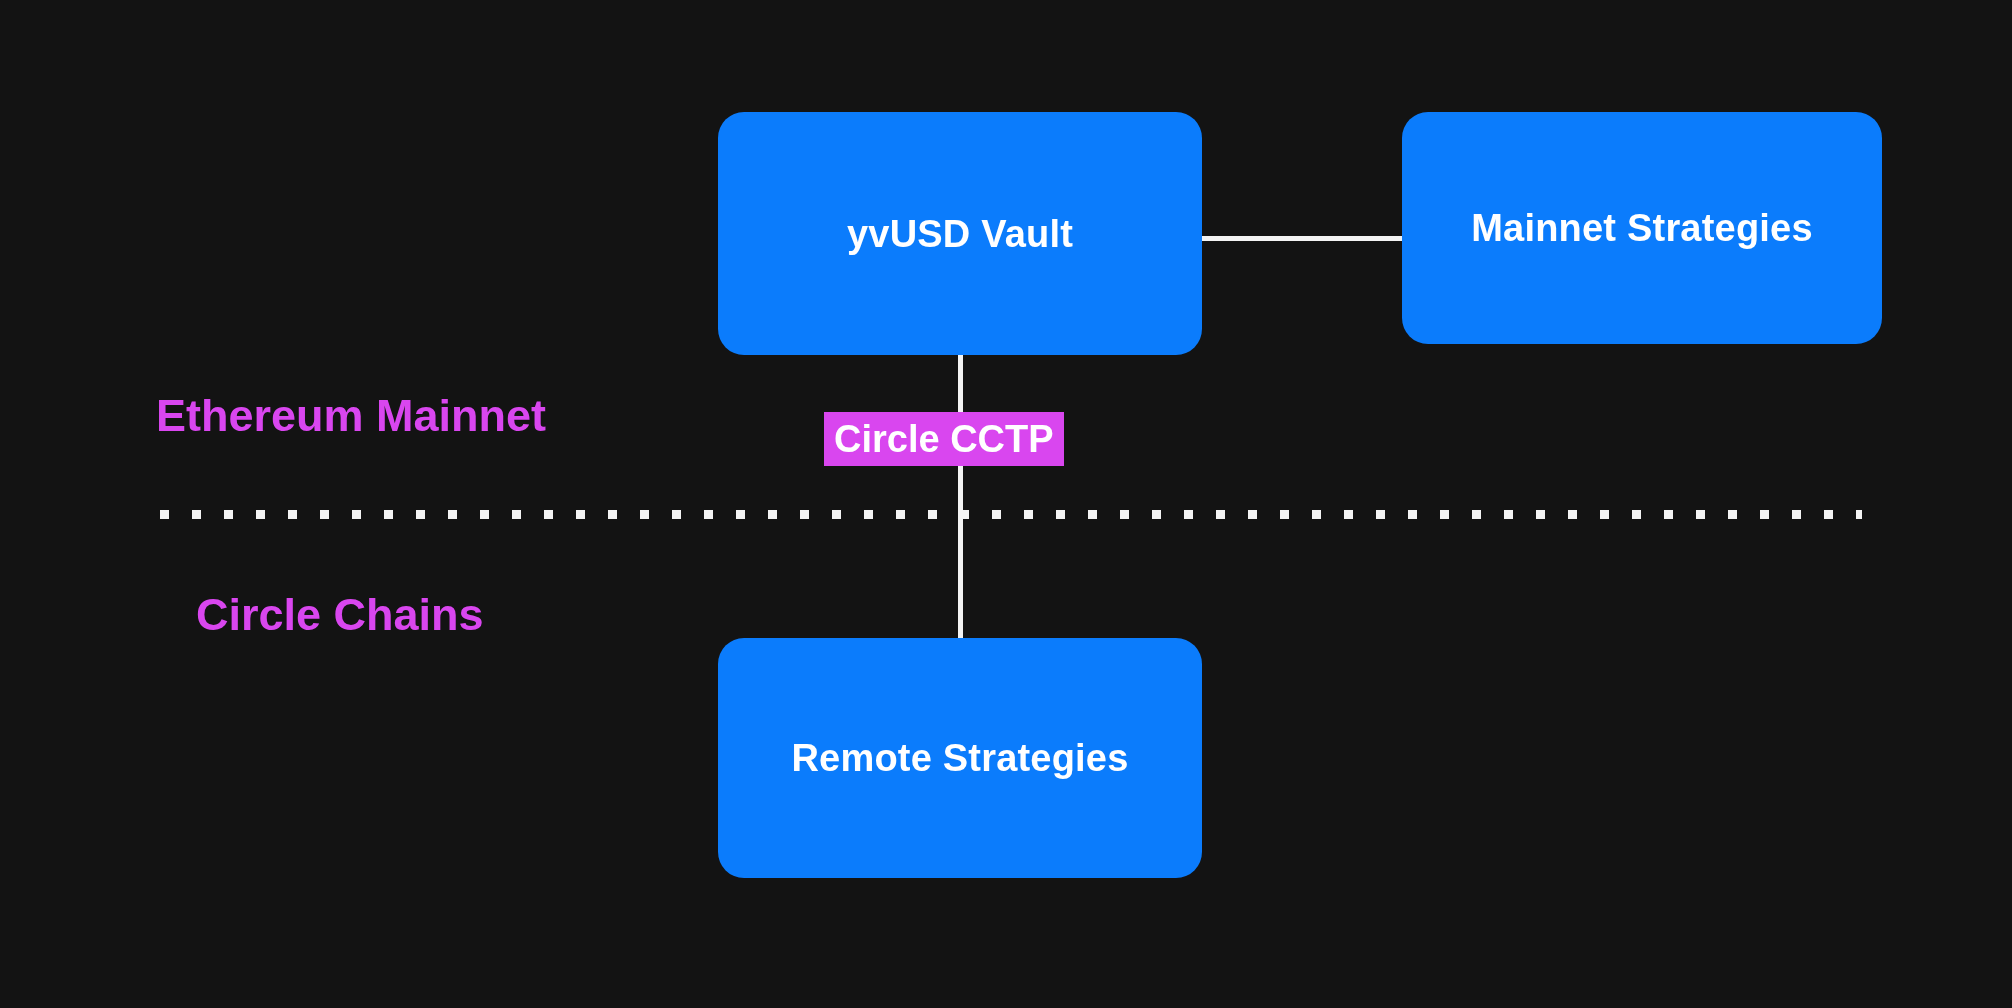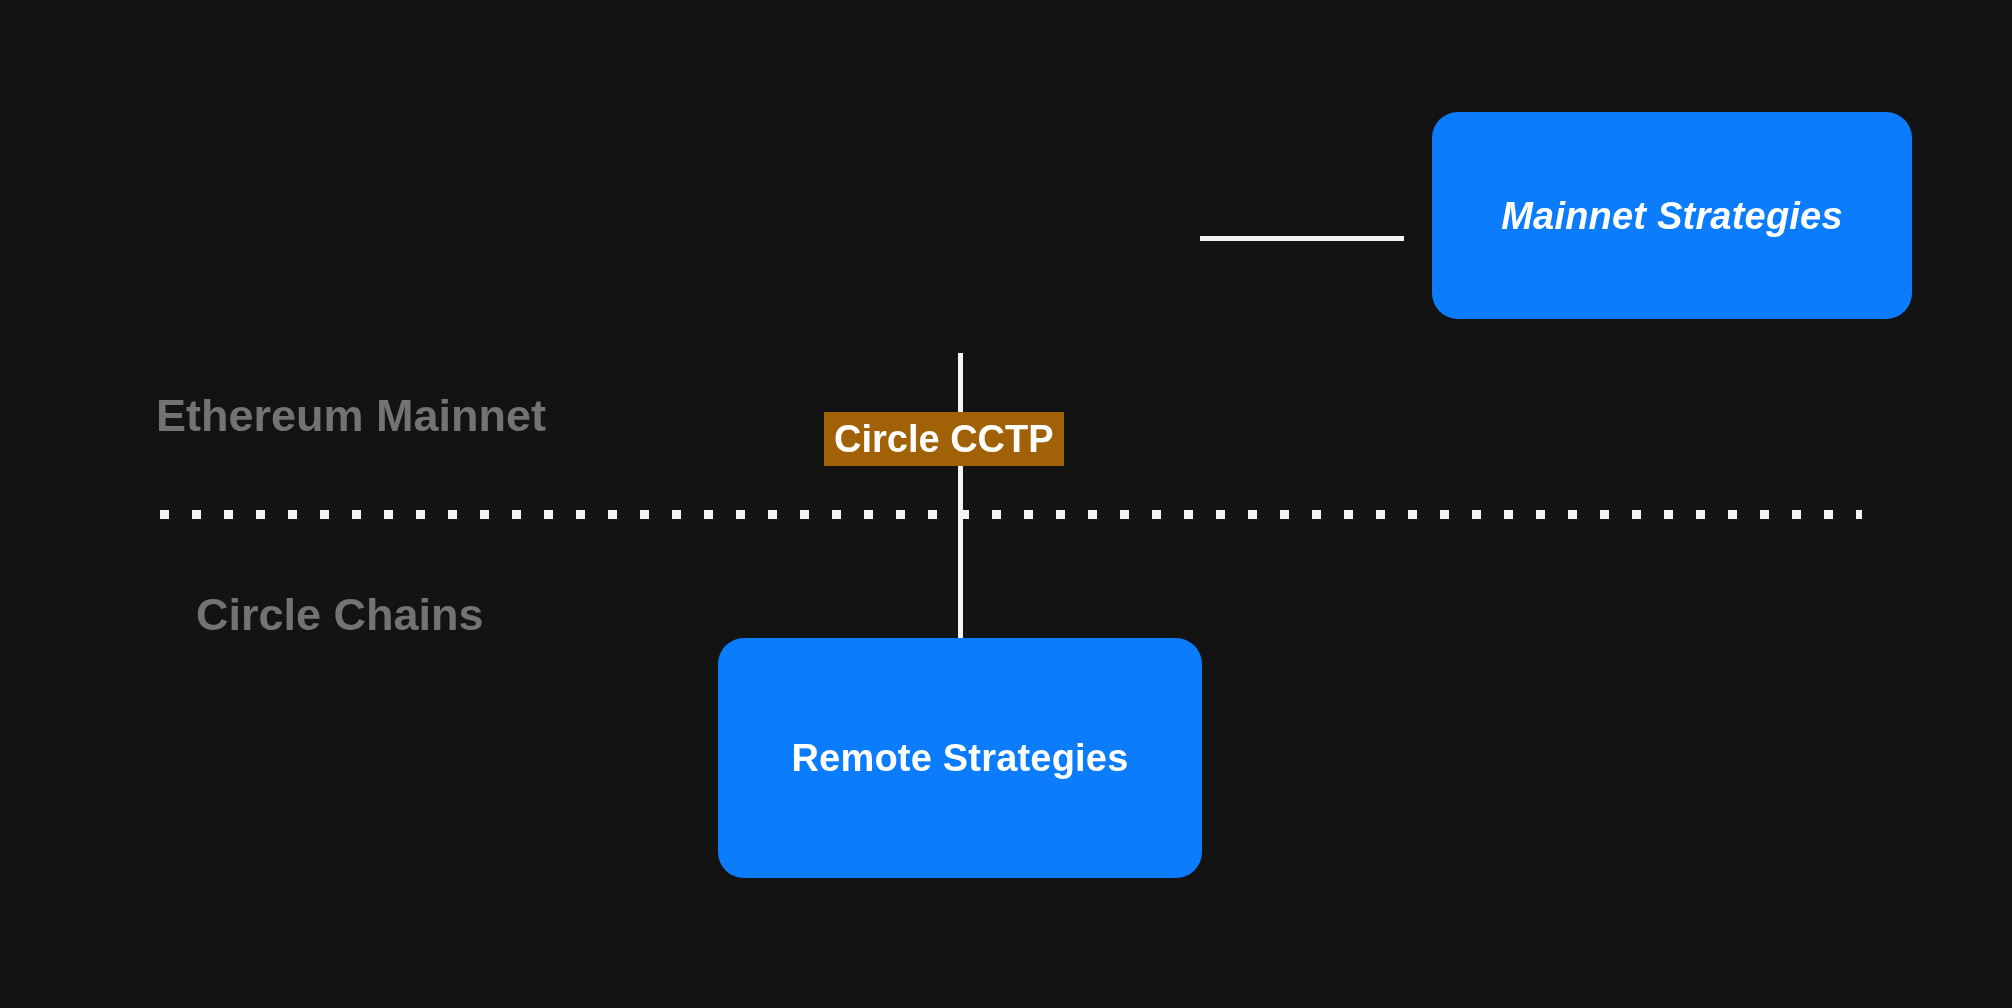--- a/index.html
+++ b/index.html
@@ -43,25 +43,24 @@
     line-height: 1;
   }
 
   #node-yvusd-vault {
     left: 718px;
     top: 112px;
     width: 484px;
     height: 243px;
   }
   #node-mainnet-strategies {
-    left: 1432px;
+    left: 1402px;
     top: 112px;
     width: 480px;
-    height: 207px;
-    font-style: italic;
+    height: 232px;
   }
   #node-remote-strategies {
     left: 718px;
     top: 638px;
     width: 484px;
     height: 240px;
     justify-content: center;
   }
 
   
@@ -95,21 +94,21 @@
   
   #edge-label-circle-cctp {
     position: absolute;
     left: 824px;
     top: 412px;
     height: 54px;
     display: flex;
     align-items: center;
     justify-content: center;
     padding: 0 10px;
-    background: #a16207;
+    background: #d946ef;
     color: #ffffff;
     font-size: 38px;
     font-weight: bold;
     white-space: nowrap;
     line-height: 1;
     z-index: 4;
   }
 
   
   #chain-divider {
@@ -124,21 +123,21 @@
       #f4f4f4 0px, #f4f4f4 9px,
       rgba(0,0,0,0) 9px, rgba(0,0,0,0) 32px
     );
     background-size: 32px 9px;
     background-repeat: repeat-x;
   }
 
   
   .zone-label {
     position: absolute;
-    color: #737373;
+    color: #d946ef;
     font-size: 45px;
     font-weight: bold;
     white-space: nowrap;
     line-height: 1;
     z-index: 3;
   }
   #zone-label-ethereum-mainnet {
     left: 156px;
     top: 393px;
   }
@@ -159,20 +158,23 @@
   <div class="connector" id="edge-vault-to-remote-lower"></div>
 
   <div id="edge-label-circle-cctp">Circle CCTP</div>
 
   <div id="chain-divider"></div>
 
   <div class="zone-label" id="zone-label-ethereum-mainnet">Ethereum Mainnet</div>
 
   <div class="zone-label" id="zone-label-remote-chains">Circle Chains</div>
 
+  <div class="node" id="node-yvusd-vault">
+    <span class="node-label">yvUSD Vault</span>
+  </div>
 
   <div class="node" id="node-mainnet-strategies">
     <span class="node-label">Mainnet Strategies</span>
   </div>
 
   <div class="node" id="node-remote-strategies">
     <span class="node-label">Remote Strategies</span>
   </div>
 
 </div>

